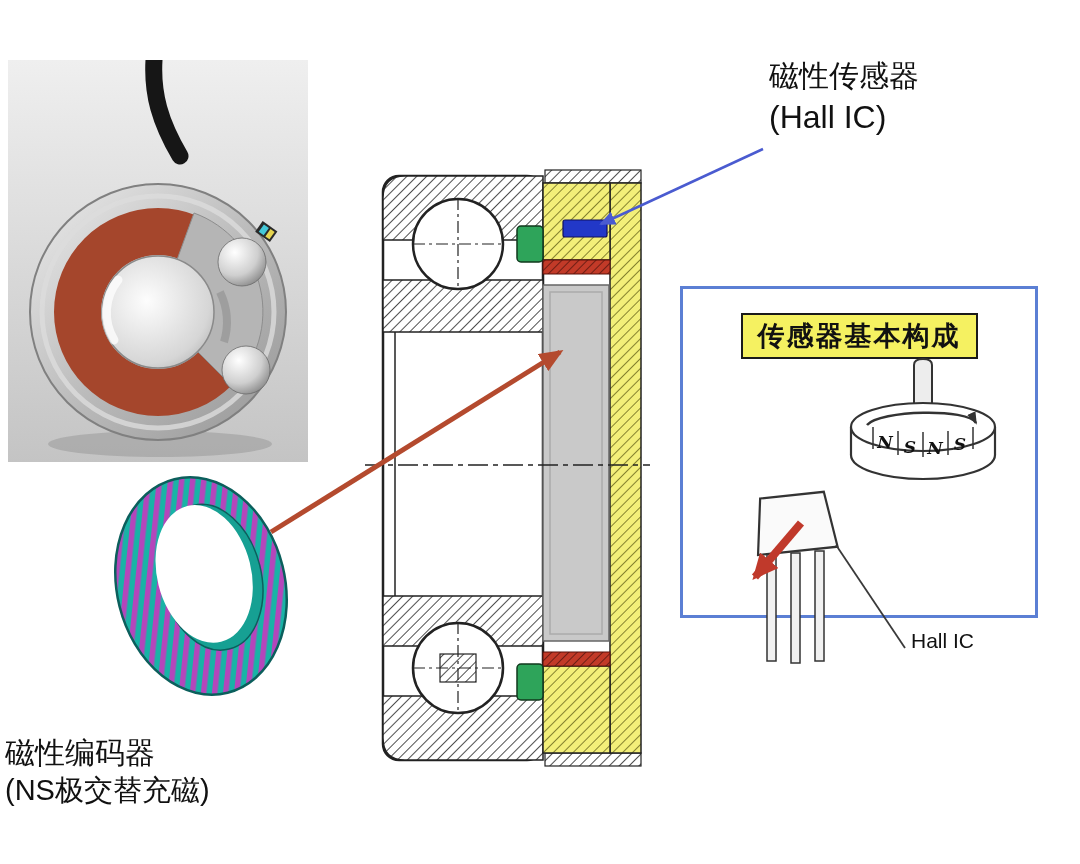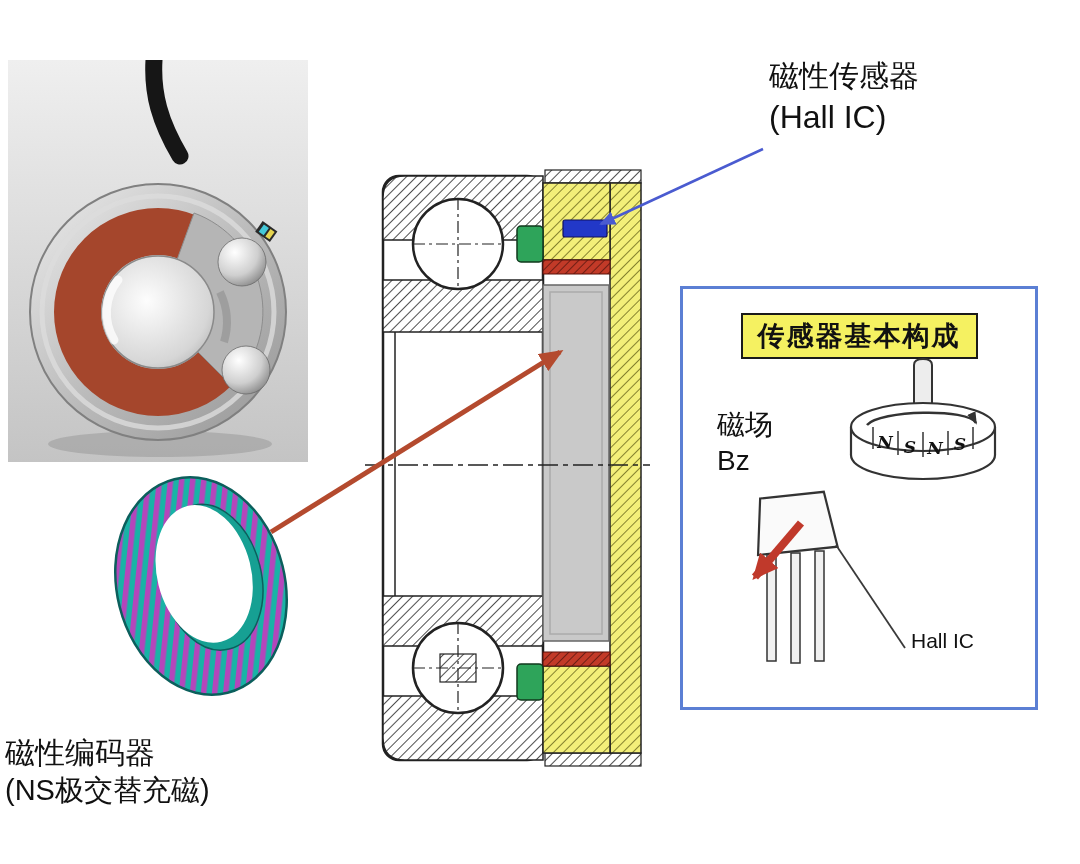--- a/index.html
+++ b/index.html
@@ -5,21 +5,21 @@
   html,body{margin:0;padding:0;background:#fff;}
   .canvas{position:relative;width:1080px;height:864px;background:#ffffff;overflow:hidden;
           font-family:"Liberation Sans","DejaVu Sans",sans-serif;color:#111;}
   svg{display:block;}
   .photo{position:absolute;left:8px;top:60px;}
   .xsection{position:absolute;left:365px;top:168px;}
   .encoder{position:absolute;left:105px;top:462px;}
   .overlay{position:absolute;left:0;top:0;pointer-events:none;}
   .sensor-callout{position:absolute;left:753px;top:56px;font-size:30px;line-height:1.32;margin-left:16px;}
   .sensor-callout .l2{font-size:32px;}
-  .info-box{position:absolute;left:680px;top:286px;width:358px;height:424px;
+  .info-box{position:absolute;left:680px;top:286px;width:358px;height:332px;
             border:3px solid #5b7fd4;background:#fff;box-sizing:border-box;}
   .box-title{width:fit-content;margin:24px auto 0;padding:3px 15px;border:2px solid #1a1a1a;
              background:#f5f161;font-size:27px;font-weight:bold;letter-spacing:2px;}
   .field-label{position:absolute;left:34px;top:118px;font-size:28px;line-height:1.3;}
   .magnet{position:absolute;left:136px;top:64px;}
   .hallic{position:absolute;left:50px;top:190px;}
   .hall-label{position:absolute;left:228px;top:340px;font-size:21px;}
   .encoder-callout{position:absolute;left:5px;top:733px;width:335px;text-align:left;
                    font-size:30px;line-height:1.3;}
   .encoder-callout .l2{font-size:29px;}
@@ -134,24 +134,20 @@
   </svg>
 
   <div class="sensor-callout">
     <div>磁性传感器</div>
     <div class="l2">(Hall IC)</div>
   </div>
 
   <div class="info-box">
     <div class="box-title">传感器基本构成</div>
 
-    <div class="field-label">
-      <div>磁场</div>
-      <div>Bz</div>
-    </div>
 
     <svg class="magnet" width="210" height="185" viewBox="0 0 210 185">
       <defs>
         <marker id="mArr" markerUnits="userSpaceOnUse" markerWidth="13" markerHeight="11" refX="11" refY="4.5" orient="auto">
           <path d="M0 0 L13 4.5 L0 9 Z" fill="#333"></path>
         </marker>
       </defs>
       <path d="M95 52 L95 12 Q95 6 104 6 Q113 6 113 12 L113 52" fill="#ededed" stroke="#333" stroke-width="2"></path>
       <ellipse cx="104" cy="102" rx="72" ry="24" fill="#fff" stroke="#333" stroke-width="2.2"></ellipse>
       <rect x="33" y="74" width="142" height="28" fill="#fff"></rect>

